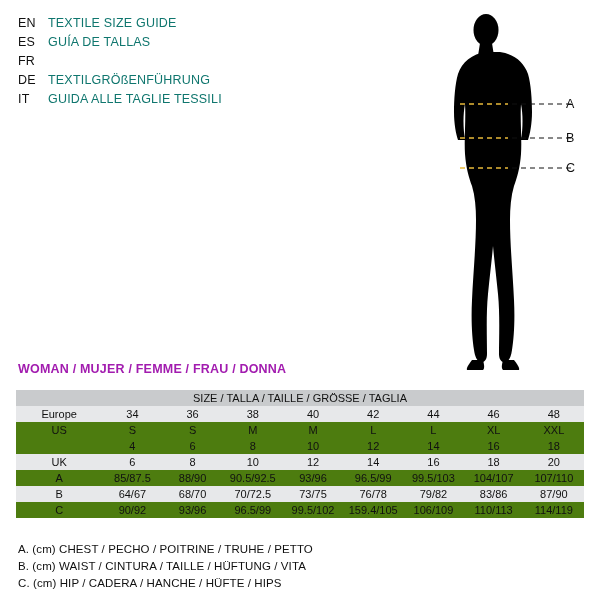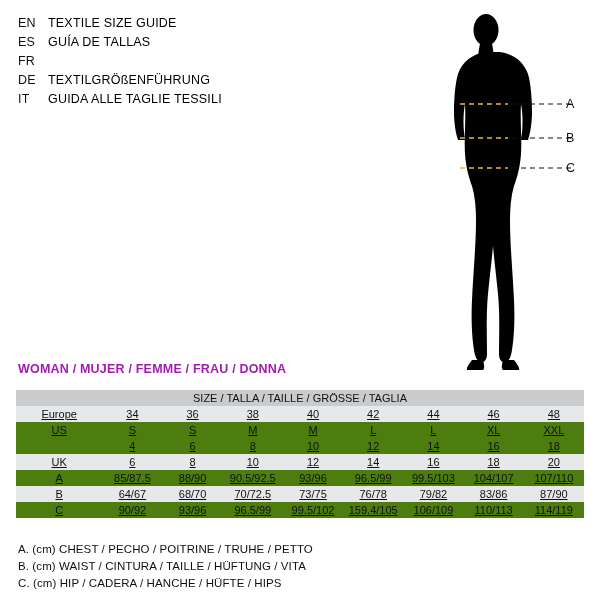--- a/index.html
+++ b/index.html
@@ -36,21 +36,21 @@
     line-height: 18px;
     letter-spacing: 0.2px;
     margin-bottom: 1px;
   }
   .legend-code {
     width: 30px;
     flex: 0 0 30px;
     color: #111;
   }
   .legend-text {
-    color: #000000;
+    color: #0f766e;
     white-space: nowrap;
   }
 
   
   .figure-wrap {
     position: absolute;
     left: 420px;
     top: 8px;
     width: 170px;
     height: 370px;
@@ -105,23 +105,22 @@
     font-size: 11px;
     padding-left: 4px;
     height: 17px;
   }
   .band-light td { background: #e7e8ea; }
   .band-white td { background: #4d7c0f; }
   .label-cell {
     text-align: right;
     padding-left: 4px;
     width: 86px;
-    text-decoration: underline;
-  }
-  .col-v { width: 60px; text-decoration: underline; }
+  }
+  .col-v { width: 60px; }
 
   
   .notes {
     position: absolute;
     left: 18px;
     top: 541px;
     font-size: 11.5px;
     line-height: 16px;
     color: #111;
   }

